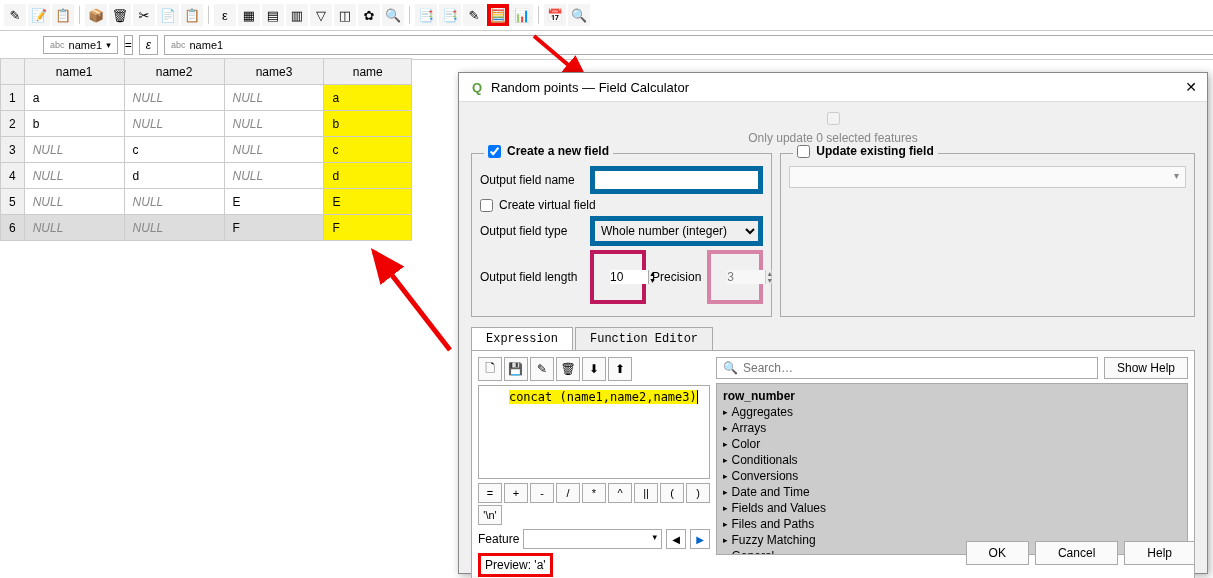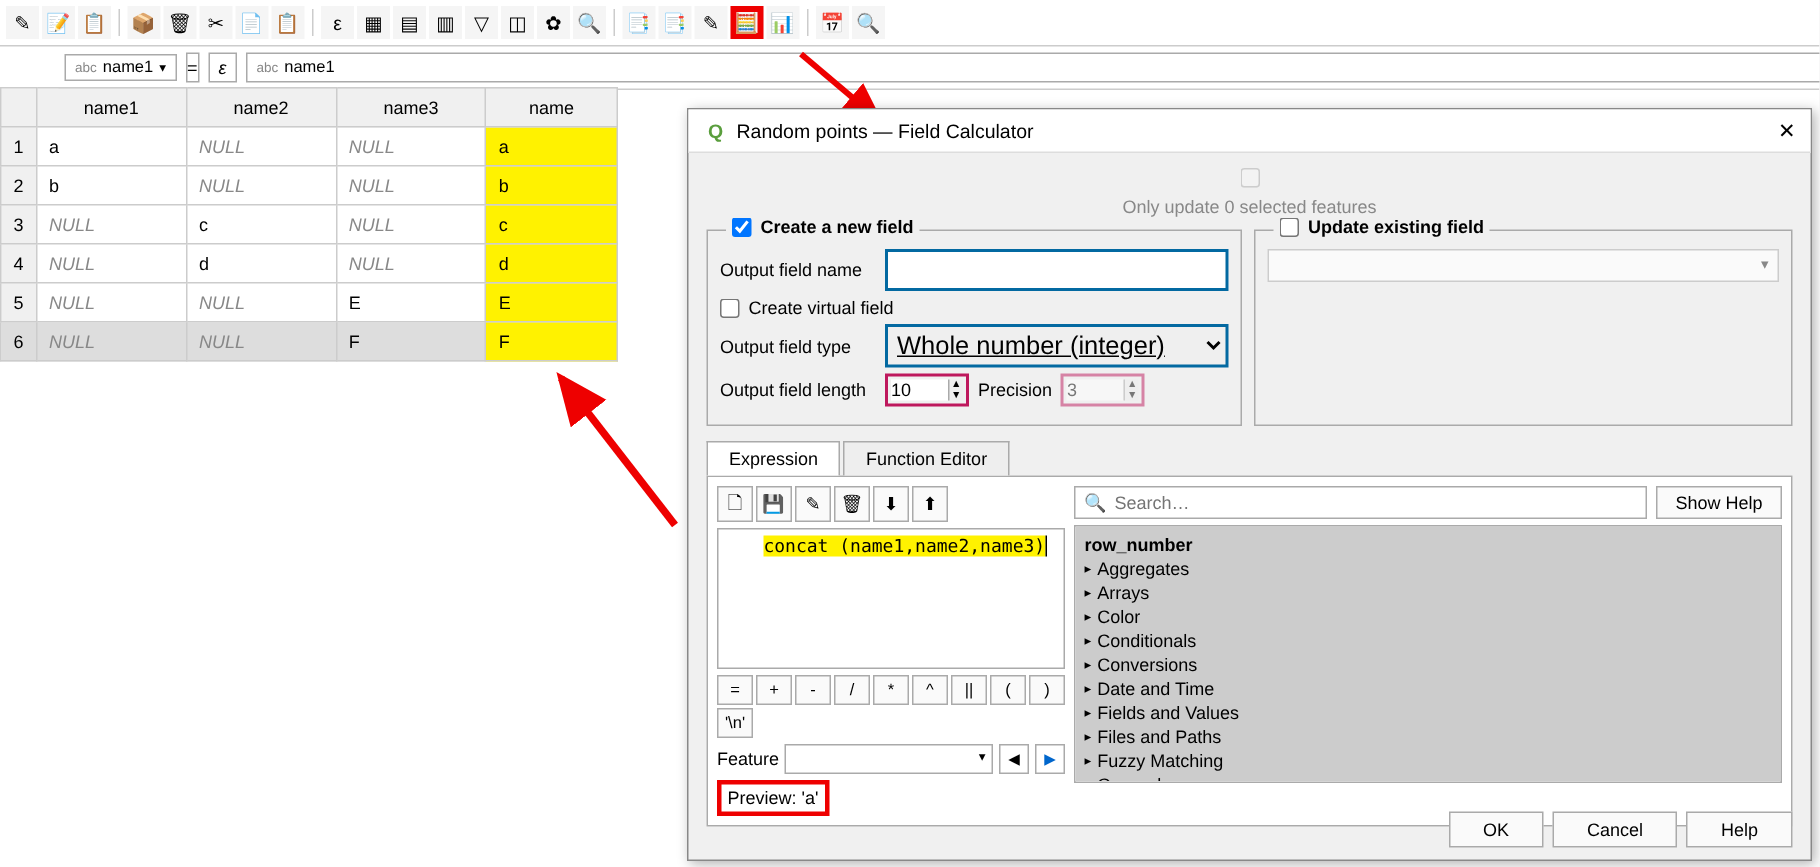--- a/index.html
+++ b/index.html
@@ -42,30 +42,30 @@
 .dlg-body { padding: 10px 12px; }
 .onlyupd { color:#888; display:flex; align-items:center; gap:6px; margin-bottom:8px;flex-direction:column; }
 .twocol { display: flex; gap: 8px; }
 .panel { border: 1px solid #aaa; padding: 8px; background: #f0f0f0; }
 .panel.left { flex: 0 0 298px; }
 .panel.right { flex: 1; }
 .panelhdr { display:flex; gap:6px; align-items:center; margin: -18px 0 8px 4px; background:#f0f0f0; padding:0 4px; width:fit-content; font-weight:bold; }
 .panelhdr.r { font-weight:bold; }
 .frow { display:flex; align-items:center; gap:6px; margin: 4px 0; font-size:12px; }
 .frow label { width: 104px; }
-.frow input[type=text], .frow select { flex:1; border:2px solid #0369a1; padding:2px; font-size:17px;text-decoration:underline; }
-.spin { width:56px; border:2px solid #be185d; padding:2px; display:flex; }
+.frow input[type=text], .frow select { flex:1; border:5px solid #0369a1; padding:2px; font-size:12px; }
+.spin { width:56px; border:4px solid #be185d; padding:16px; display:flex; }
 .spin input { border:none; width:38px; font-size:12px; }
 .spinbtns { width:14px; display:flex; flex-direction:column; }
 .spinbtns span { font-size:7px; line-height:7px; text-align:center; background:#eee; border-left:1px solid #aaa; }
 .lightcombo { flex:1; border:1px solid #ccc; background:#fafafa; height:22px; position:relative; }
 .lightcombo::after { content:"▾"; position:absolute; right:6px; top:3px; color:#888; font-size:10px; }
 
 .tabs { display:flex; margin: 10px 0 0 0; }
-.tab { padding: 4px 14px; border:1px solid #aaa; background:#eee; border-bottom:none; margin-right:2px; font-size:12px; cursor:pointer; }
+.tab { padding: 4px 14px; border:1px solid #aaa; background:#eee; border-bottom:none; margin-right:2px; font-size:12px; cursor:pointer;font-family:Liberation Mono, monospace; }
 .tab.active { background:#fff; }
 
 .exprpane { border:1px solid #aaa; background:#fff; padding:6px; display:flex; gap:6px; }
 .exprleft { flex:0 0 232px; display:flex; flex-direction:column; gap:4px; }
 .minibtns { display:flex; gap:2px; }
 .minib { width:24px; height:24px; border:1px solid #aaa; background:#fafafa; display:flex;align-items:center;justify-content:center; font-size:12px; cursor:pointer; }
 .codebox { border:1px solid #aaa; height:94px; padding:4px; font-family: Consolas, monospace; font-size:12px;text-align:right; }
 .codehl { background:#fff200; }
 .ops { display:flex; gap:2px; flex-wrap:wrap; }
 .op { width:24px; height:20px; border:1px solid #aaa; background:#fafafa; display:flex;align-items:center;justify-content:center; font-size:11px; cursor:pointer; }

